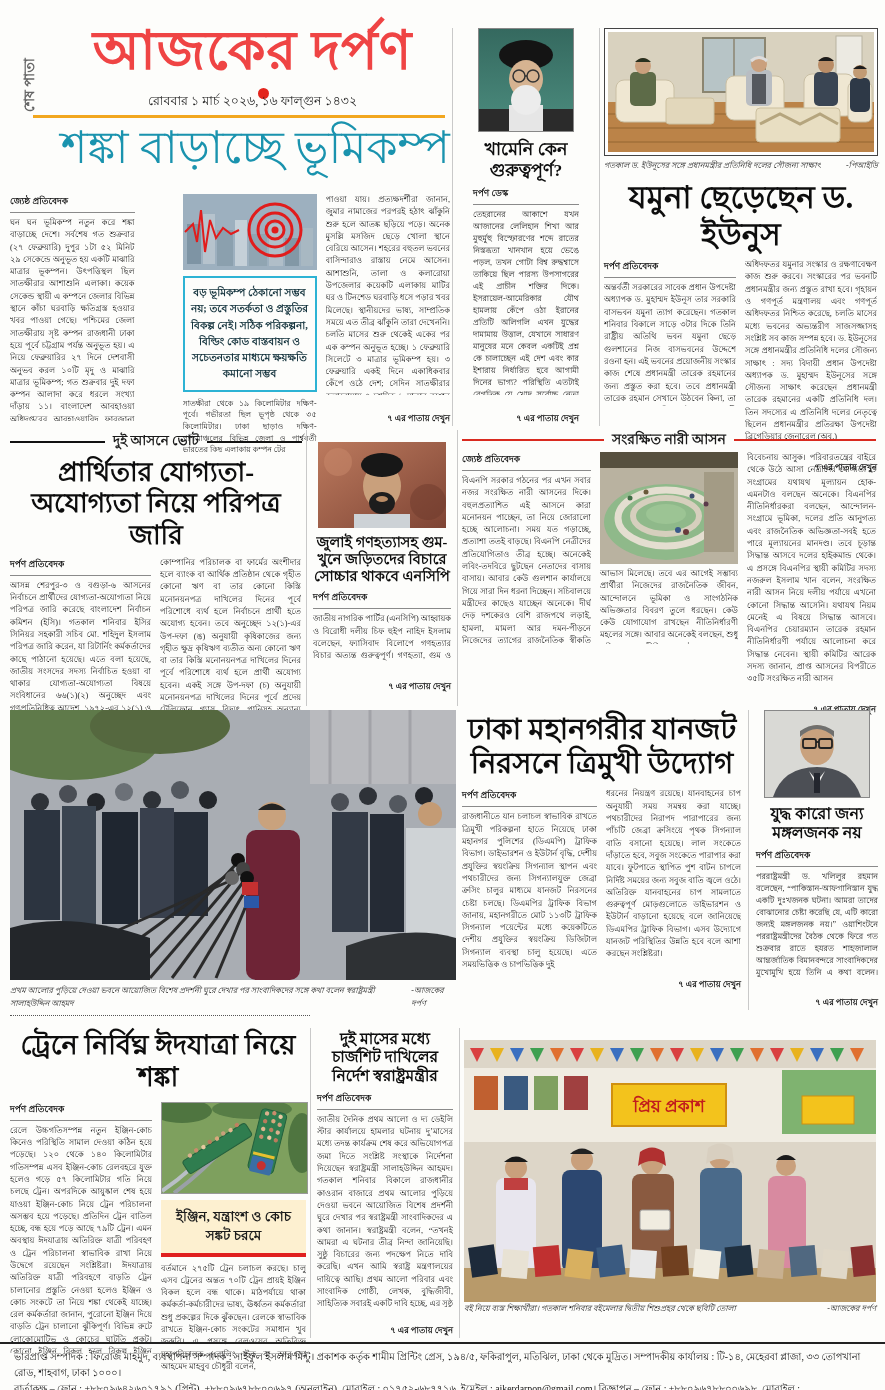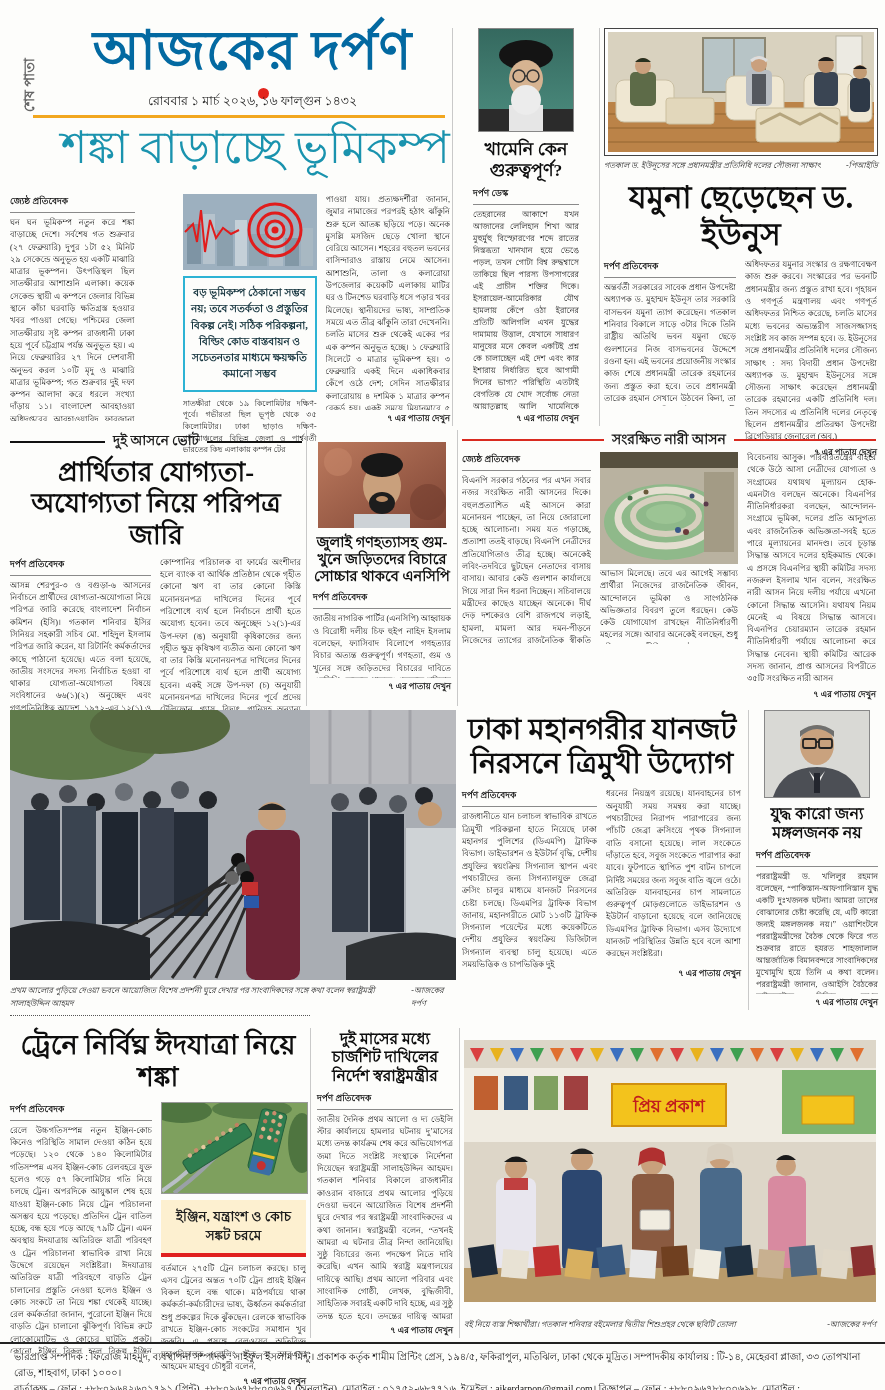--- a/index.html
+++ b/index.html
@@ -2,29 +2,29 @@
 <html><head>
 <meta charset="utf-8">
 <style>
   html,body{margin:0;padding:0;background:#e8e8e8;}
   .page{position:relative;width:885px;height:1390px;margin:0 auto;background:#fdfdfb;
         font-family:"Liberation Serif","DejaVu Serif",serif;color:#1a1a1a;overflow:hidden;}
   .abs{position:absolute;}
   .edition{position:absolute;left:18px;top:112px;transform:rotate(-90deg);transform-origin:0 0;
            width:92px;font-weight:bold;color:#666;font-size:14px;font-family:"Liberation Sans",sans-serif;}
   .mast-title{position:absolute;left:55px;top:22px;width:395px;text-align:center;
-              font-size:54px;font-weight:800;letter-spacing:1px;color:#0369a1;line-height:1.1;}
+              font-size:54px;font-weight:800;letter-spacing:1px;color:#ef4444;line-height:1.1;}
   .mast-dot{position:absolute;left:258px;top:88px;width:11px;height:11px;border-radius:50%;background:#e3251c;}
   .mast-date{position:absolute;left:55px;top:92px;width:395px;text-align:center;font-size:12.5px;color:#222;}
   .mast-rule{position:absolute;left:33px;top:115px;width:412px;height:3px;background:#f2a71f;}
   .lead-headline{position:absolute;left:14px;top:124px;width:436px;text-align:right;
                  font-size:45px;font-weight:normal;color:#1a93ae;line-height:1.1;}
   .byline{font-weight:bold;font-size:9px;border-bottom:1px solid #8a8a8a;padding-bottom:3px;margin-bottom:4px;}
   .body-txt{font-size:8.2px;line-height:1.5;text-align:justify;overflow:hidden;}
-  .more{font-weight:bold;font-size:8.4px;text-align:right;margin-top:2px;}
+  .more{font-weight:bold;font-size:8.4px;text-align:right;margin-top:17px;}
   .colflex{display:flex;flex-direction:column;}
   .grow{flex:1;}
   .kicker{display:flex;align-items:center;gap:8px;font-weight:bold;font-size:13.5px;white-space:nowrap;}
   .kicker::before,.kicker::after{content:"";flex:1;border-top:2.5px solid #111;}
   .kicker.red::before,.kicker.red::after{border-color:#d92a20;}
   .headline{font-weight:bold;text-align:center;line-height:1.18;color:#0d0d0d;}
   .note-box{border:2px solid #2db3d4;padding:7px 5px;margin:6px 0;font-size:10.5px;font-weight:bold;
             text-align:center;line-height:1.55;color:#14333d;}
   .engine-box{background:#fdf0d0;border-bottom:4px solid #e02020;padding:8px 4px 7px;margin:6px 0;
               font-size:13.5px;font-weight:bold;text-align:center;line-height:1.4;color:#1c1c1c;}
@@ -438,21 +438,21 @@
         <rect x="166" y="210" width="26" height="28" fill="#e8e8e8" transform="rotate(4 179 224)"></rect>
         <rect x="198" y="206" width="26" height="30" fill="#704020" transform="rotate(-4 211 221)"></rect>
         <rect x="230" y="210" width="26" height="28" fill="#f0ece0" transform="rotate(6 243 224)"></rect>
         <rect x="262" y="206" width="26" height="30" fill="#203040" transform="rotate(-6 275 221)"></rect>
         <rect x="294" y="210" width="26" height="28" fill="#c8b090" transform="rotate(5 307 224)"></rect>
         <rect x="326" y="206" width="26" height="30" fill="#506880" transform="rotate(-5 339 221)"></rect>
         <rect x="358" y="210" width="26" height="28" fill="#e0d8c8" transform="rotate(6 371 224)"></rect>
         <rect x="388" y="206" width="22" height="30" fill="#8a3030" transform="rotate(-6 399 221)"></rect>
       </g>
     </svg>
-    <div class="caption" style="margin-top:16px;">
+    <div class="caption" style="margin-top:0;">
       <span>বই নিয়ে ব্যস্ত শিক্ষার্থীরা। গতকাল শনিবার বইমেলার দ্বিতীয় শিশুপ্রহর থেকে ছবিটি তোলা</span>
       <span>-আজকের দর্পণ</span>
     </div>
   </div>
 
   <div class="footer">
     <div>ভারপ্রাপ্ত সম্পাদক : ফিরোজ মাহমুদ, ব্যবস্থাপনা সম্পাদক : সাইফুল ইসলাম মিন্টু। প্রকাশক কর্তৃক শামীম প্রিন্টিং প্রেস, ১৯৪/৫, ফকিরাপুল, মতিঝিল, ঢাকা থেকে মুদ্রিত। সম্পাদকীয় কার্যালয় : টি-১৪, মেহেরবা প্লাজা, ৩৩ তোপখানা রোড, শাহবাগ, ঢাকা ১০০০।</div>
     <div>বার্তাকক্ষ – ফোন : +৮৮০৯৬৪২৬০১৭৯১ (প্রিন্ট), +৮৮০৯৬৭৮৮০০৬৯৭ (অনলাইন), মোবাইল : ০১৭৫২-৬৮৭৭১৬, ইমেইল : ajkerdarpon@gmail.com। বিজ্ঞাপন – ফোন : +৮৮০৯৬৭৮৮০০৬৯৮, মোবাইল : ০১৭৫২-৬৮৮৩৯৫, ইমেইল : darpon.ad@gmail.com</div>
   </div>
 

